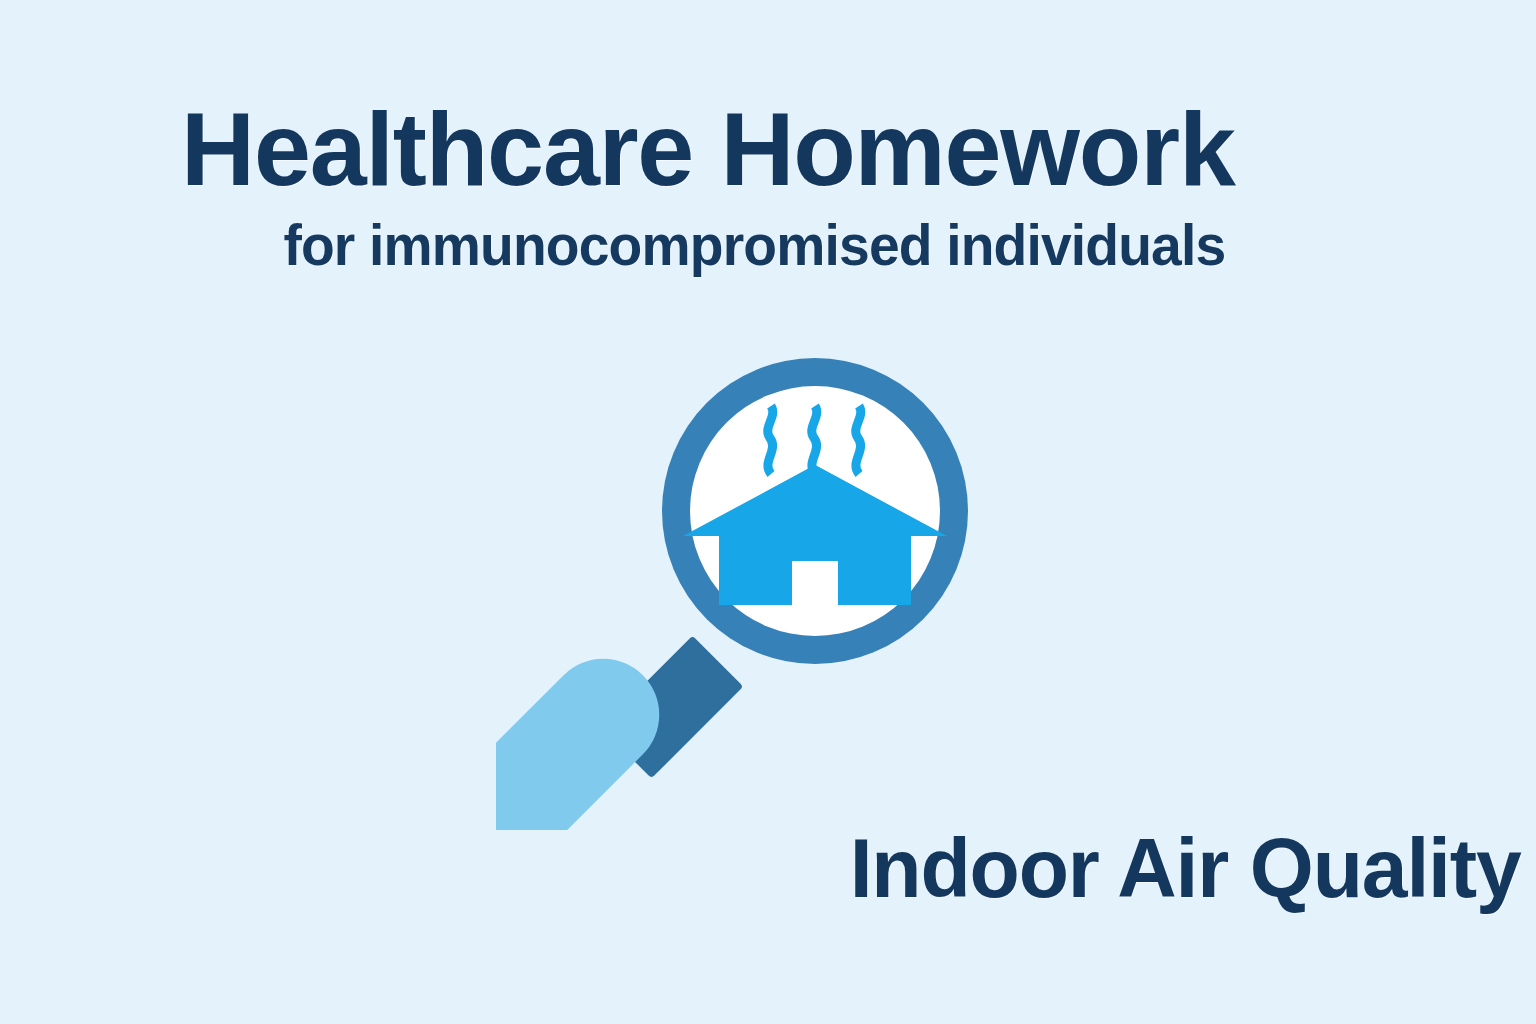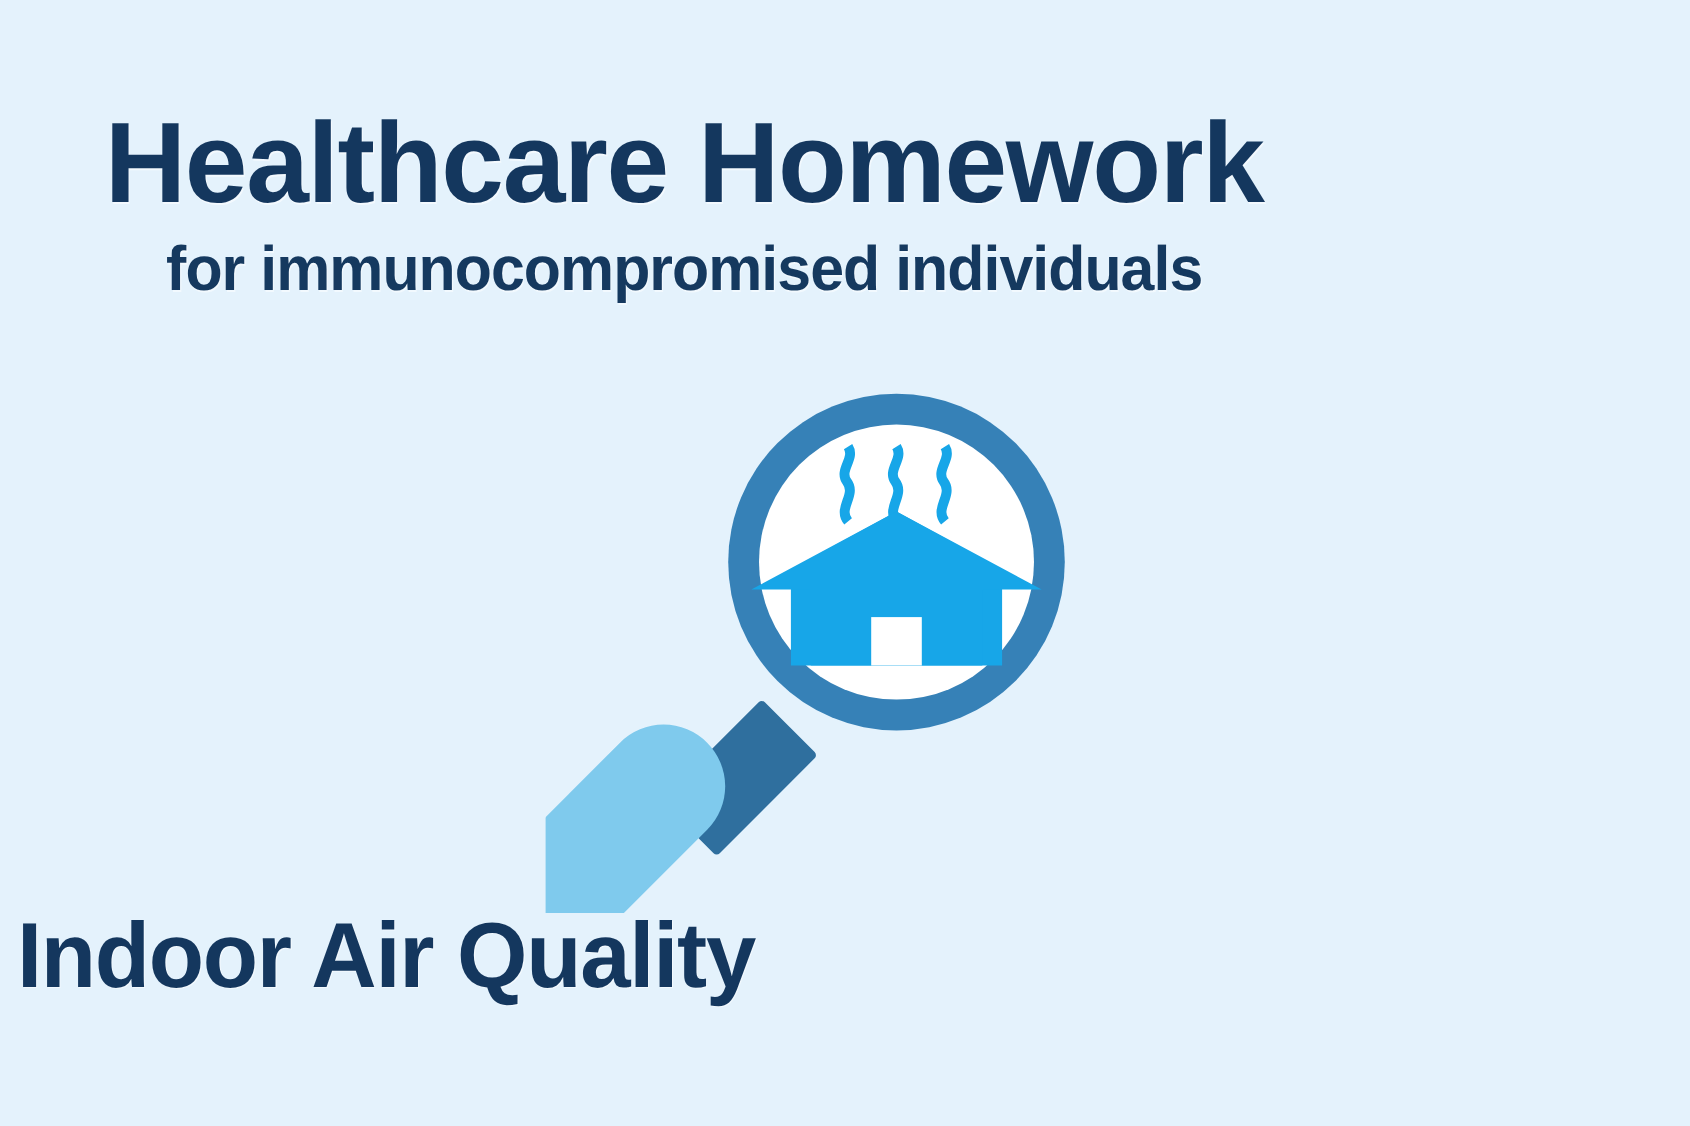--- a/index.html
+++ b/index.html
@@ -22,21 +22,21 @@
     background: #e4f2fc;
     box-sizing: border-box;
   }
 
   
   .heading-block {
     position: absolute;
     top: 96px;
     left: 0;
     width: 1244px;
-    text-align: center;
+    text-align: right;
   }
 
   .title {
     margin: 0;
     font-size: 104px;
     line-height: 1.02;
     font-weight: 700;
     letter-spacing: -1.2px;
     color: #14375e;
     font-family: "Liberation Sans", "DejaVu Sans", sans-serif;
@@ -71,21 +71,21 @@
     width: 540px;
     height: 510px;
   }
 
   
   .caption-block {
     position: absolute;
     top: 824px;
     left: 0;
     width: 1536px;
-    text-align: left;
+    text-align: right;
   }
   .caption {
     margin: 0;
     font-size: 84px;
     line-height: 1.05;
     font-weight: 700;
     letter-spacing: -1.2px;
     color: #14375e;
     font-family: "Liberation Sans", "DejaVu Sans", sans-serif;
     text-shadow: 1px 1px 0 rgba(255,255,255,0.5);

